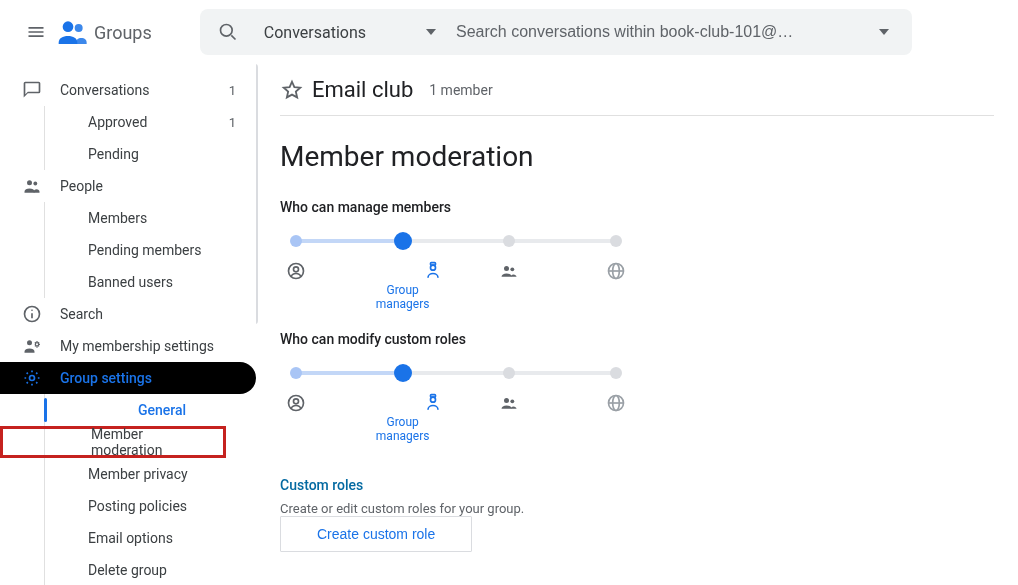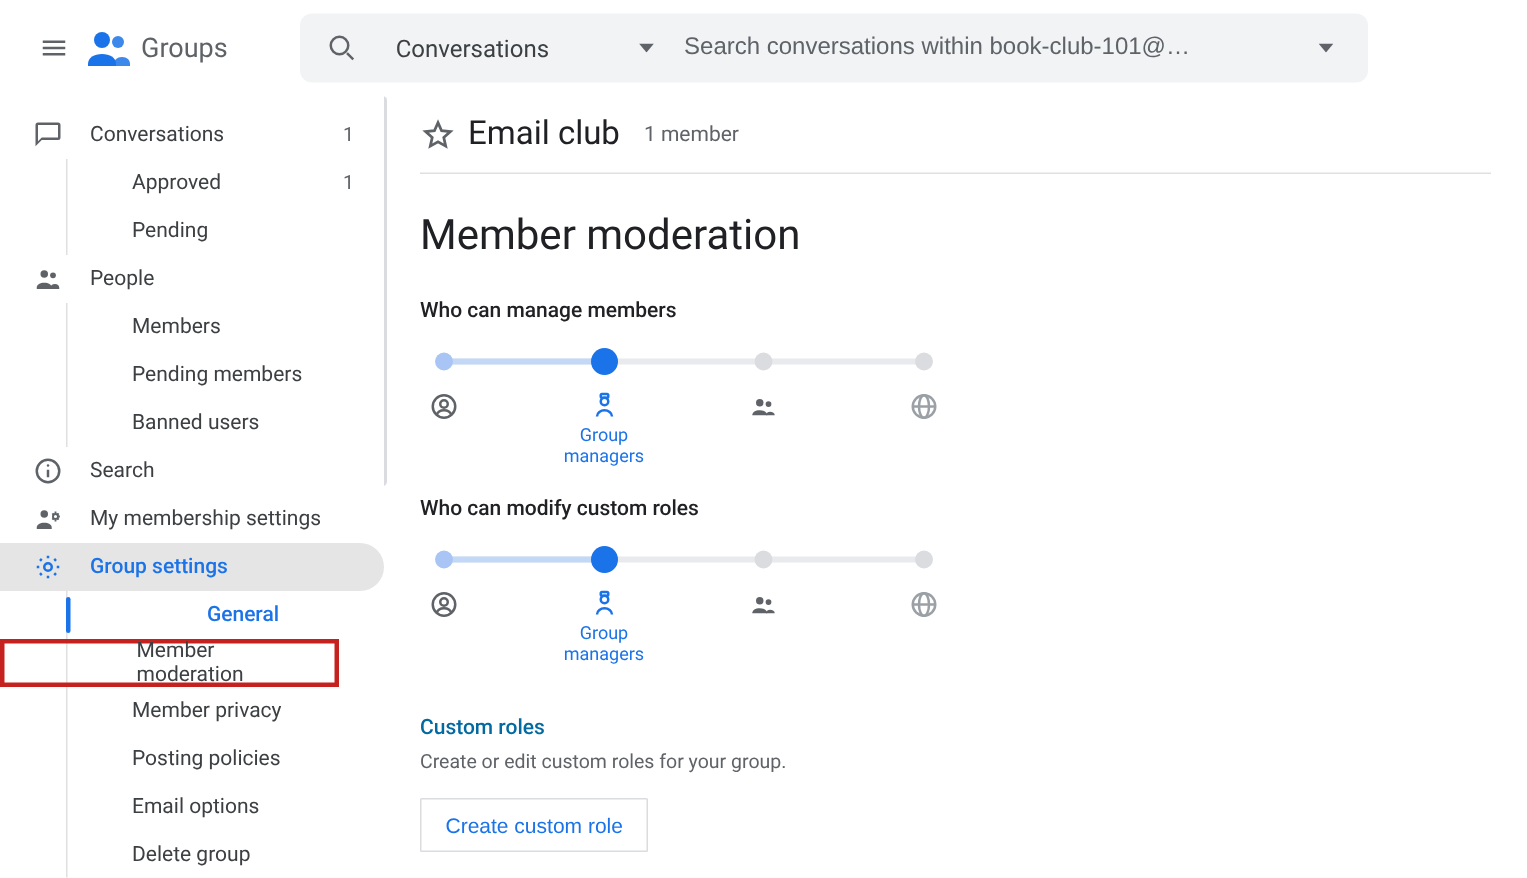--- a/index.html
+++ b/index.html
@@ -24,21 +24,21 @@
   .body-row { display:flex; height:calc(585px - 64px); }
   .sidebar { width:256px; padding-top:10px; position:relative; }
   .nav-item { display:flex; align-items:center; height:32px; padding-left:20px; padding-right:20px; border-radius:0 16px 16px 0; font-size:14px; color:#3c4043; cursor:pointer; position:relative; }
   .nav-item .ic { width:24px; height:24px; display:flex; align-items:center; justify-content:center; color:#5f6368; flex:0 0 24px; }
   .nav-item .lbl { margin-left:16px; flex:1; }
   .nav-item .cnt { color:#5f6368; font-size:13px; }
   .nav-sub { padding-left:72px; }
   .nav-subsub { padding-left:72px; }
   .tree-bar { position:absolute; left:44px; top:0; bottom:0; width:1px; background:#e0e0e0; }
   .sub-group { position:relative; }
-  .nav-item.active { background:#e5e5e5; color:#1a73e8; font-weight:500; }
+  .nav-item.active { background:#000000; color:#1a73e8; font-weight:500; }
   .nav-item.active .ic { color:#1a73e8; }
   .nav-item.sel-text { color:#1a73e8; font-weight:500;text-align:center; }
   .nav-item.sel-bar::before { content:""; position:absolute; left:44px; top:4px; bottom:4px; width:3px; background:#1a73e8; border-radius:2px; }
   .highlight-box { border:3px solid #c5221f; }
 
   
   .main { flex:1; padding:0 24px 0 24px; position:relative; overflow:hidden; }
   .main .scroll-hint-m { position:absolute; left:-4px; top:0; width:6px; height:260px; background:#dadce0; border-radius:3px; }
   .titlebar { display:flex; align-items:center; height:52px; border-bottom:1px solid #e0e0e0; }
   .star { width:24px; height:24px; display:flex; align-items:center; justify-content:center; color:#5f6368; margin-right:8px; cursor:pointer;}
@@ -52,27 +52,27 @@
   .slider { position:relative; width:320px; height:24px; margin-top:14px; margin-left:16px; }
   .track { position:absolute; top:10px; left:0; right:0; height:4px; background:#e8eaed; border-radius:2px; }
   .track-fill { position:absolute; top:10px; left:0; height:4px; background:#c3d7f7; border-radius:2px; }
   .stop { position:absolute; top:6px; width:12px; height:12px; border-radius:50%; background:#dadce0; transform:translateX(-50%); }
   .stop.fill { background:#a9c5f5; }
   .stop.sel { width:18px; height:18px; top:3px; background:#1a73e8; }
   .stop.s0 { left:0%; } .stop.s1 { left:33.33%; } .stop.s2 { left:66.66%; } .stop.s3 { left:100%; }
 
   .icon-row { position:relative; width:320px; height:44px; margin-left:16px; margin-top:8px; }
   .istop { position:absolute; top:0; transform:translateX(-50%); display:flex; flex-direction:column; align-items:center; width:80px; color:#5f6368; font-size:12px; }
-  .istop.sel { color:#1a73e8; }
+  .istop.sel { color:#1a73e8;align-items:flex-end; }
   .istop .cap { margin-top:2px; text-align:center; line-height:14px; }
   .istop.p0 { left:0%; } .istop.p1 { left:33.33%; } .istop.p2 { left:66.66%; } .istop.p3 { left:100%; }
 
   .subhead { font-size:14px; font-weight:500; color:#0369a1; margin-top:40px; }
   .subtext { font-size:13px; color:#5f6368; margin-top:8px; }
-  .btn-outline { display:inline-flex; align-items:center; height:36px; padding:0 16px; margin-top:16px; border:1px solid #dadce0; border-radius:1px; color:#1a73e8; font-size:14px; font-weight:500; cursor:pointer; background:#fff; }
+  .btn-outline { display:inline-flex; align-items:center; height:36px; padding:0 36px; border:1px solid #dadce0; border-radius:1px; color:#1a73e8; font-size:14px; font-weight:500; cursor:pointer; background:#fff; }
 
   svg { display:block; }
 </style>
 </head>
 <body>
 
 <div class="header">
   <div class="menu-btn">
     <svg width="20" height="20" viewBox="0 0 24 24" fill="#5f6368">
         <path d="M3 6h18v2H3V6zm0 5h18v2H3v-2zm0 5h18v2H3v-2z"></path>

